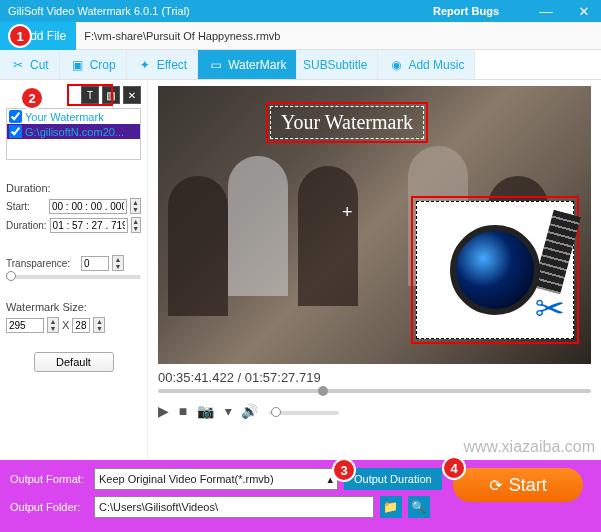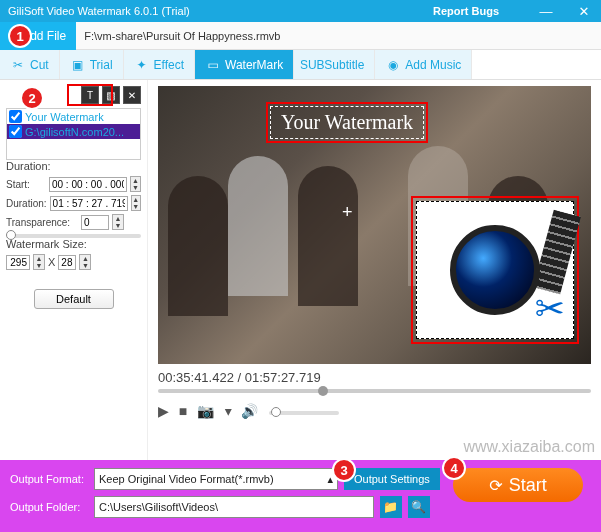--- a/index.html
+++ b/index.html
@@ -25,21 +25,21 @@
 .wmtools { display: flex; gap: 3px; justify-content: flex-end; margin-bottom: 4px; position: relative; }
 .wmtool { width: 18px; height: 18px; background: #333; color: #fff; font-size: 10px; display: flex; align-items: center; justify-content: center; cursor: pointer; border: 1px solid #555; }
 .redbox1 { position: absolute; border: 2px solid #e00; left: 61px; top: -2px; width: 46px; height: 22px; pointer-events: none; }
 
 .wmlist { border: 1px solid #ccc; height: 52px; overflow: hidden; }
 .wmitem { display: flex; align-items: center; padding: 1px 2px; font-size: 11px; }
 .wmitem.sel { background: #fff; color: #1ba8e0; }
 .wmitem.sel2 { background: #4c1d95; color: #1ba8e0; }
 .wmitem input[type=checkbox] { margin-right: 3px; }
 
-.section { font-size: 11px; color: #444; margin-top: 0; }
+.section { font-size: 11px; color: #444; margin-top: 22px; }
 .section .hdr { margin-bottom: 4px; }
 .frow { display: flex; align-items: center; gap: 3px; margin-bottom: 3px; }
 .frow label { width: 44px; font-size: 10px; }
 .numin { border: 1px solid #aaa; font-size: 10px; padding: 1px 2px; width: 78px; background: #fff; }
 .spin { width: 12px; height: 16px; border: 1px solid #aaa; background: #eee; font-size: 7px; line-height: 7px; display: flex; flex-direction: column; }
 .spin span { flex: 1; text-align: center; cursor: pointer; }
 
 .slider { width: 100%; height: 4px; background: #ddd; border-radius: 2px; position: relative; margin-top: 4px; }
 .slider .thumb { position: absolute; width: 10px; height: 10px; background: #fff; border: 1px solid #888; border-radius: 50%; top: -4px; left: 0; }
 
@@ -110,21 +110,21 @@
   <div class="filepath">F:\vm-share\Pursuit Of Happyness.rmvb</div>
 </div>
 
 <div class="tabs">
   <div class="tab">
       <span class="ticon">✂</span>
       <span>Cut</span>
     </div>
   <div class="tab">
       <span class="ticon">▣</span>
-      <span>Trial</span>
+      <span>Crop</span>
     </div>
   <div class="tab">
       <span class="ticon">✦</span>
       <span>Effect</span>
     </div>
   <div class="tab active">
       <span class="ticon">▭</span>
       <span>WaterMark</span>
     </div>
   <div class="tab">
@@ -187,21 +187,21 @@
           </div>
       </div>
       <div class="slider">
           <div class="thumb"></div>
         </div>
     </div>
 
     <div class="section">
       <div class="hdr">Watermark Size:</div>
       <div class="frow">
-        <input class="numin" style="width: 24px; text-align: right;" value="295">
+        <input class="numin" style="width: 38px;" value="295">
         <div class="spin">
             <span>▲</span>
             <span>▼</span>
           </div>
         <span>X</span>
         <input class="numin" style="width: 18px;" value="285">
         <div class="spin">
             <span>▲</span>
             <span>▼</span>
           </div>
@@ -249,21 +249,21 @@
   </div>
 </div>
 
 <div class="bottombar">
   <div class="brow">
     <label>Output Format:</label>
     <div class="bselect">
       <span>Keep Original Video Format(*.rmvb)</span>
       <span>▴</span>
     </div>
-    <button class="osettings">Output Settings</button>
+    <button class="osettings">Output Duration</button>
   </div>
   <div class="brow">
     <label>Output Folder:</label>
     <input class="binput" value="C:\Users\Gilisoft\Videos\" style="">
     <button class="iconbtn">📁</button>
     <button class="iconbtn">🔍</button>
   </div>
   <button class="startbtn">
     <span class="ricon">⟳</span>
     <span>Start</span>

